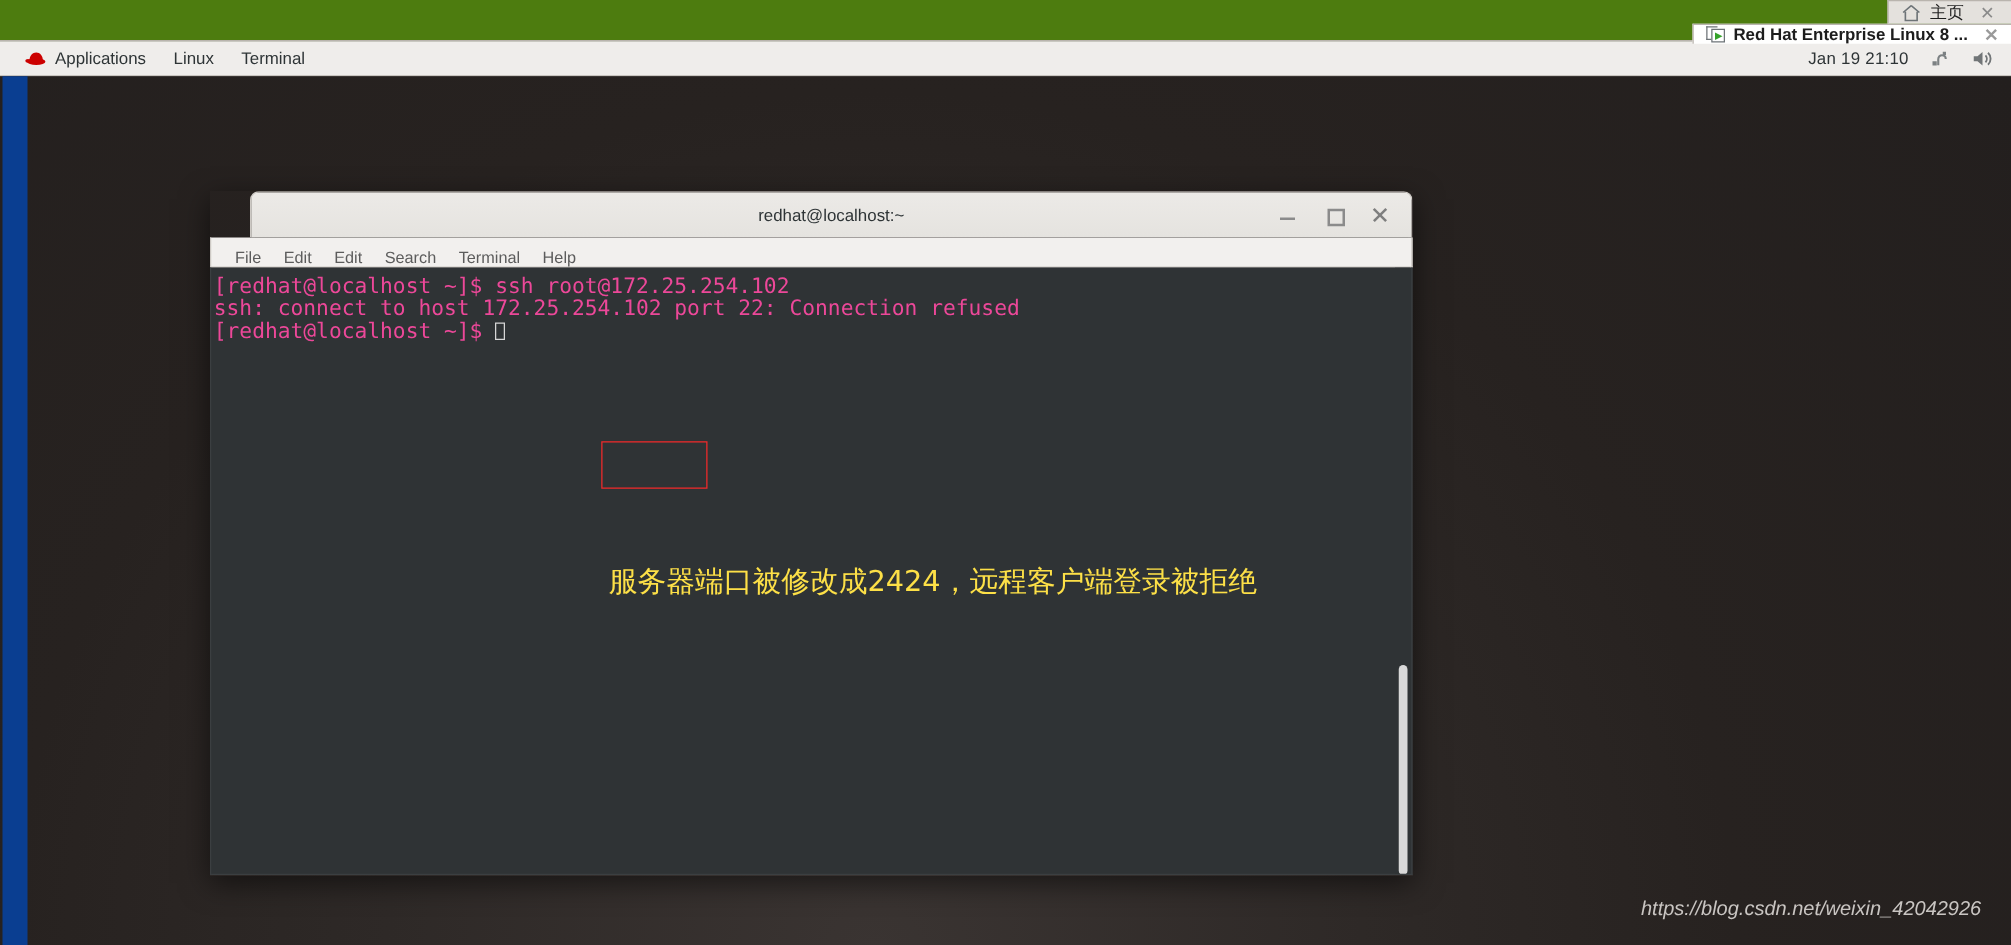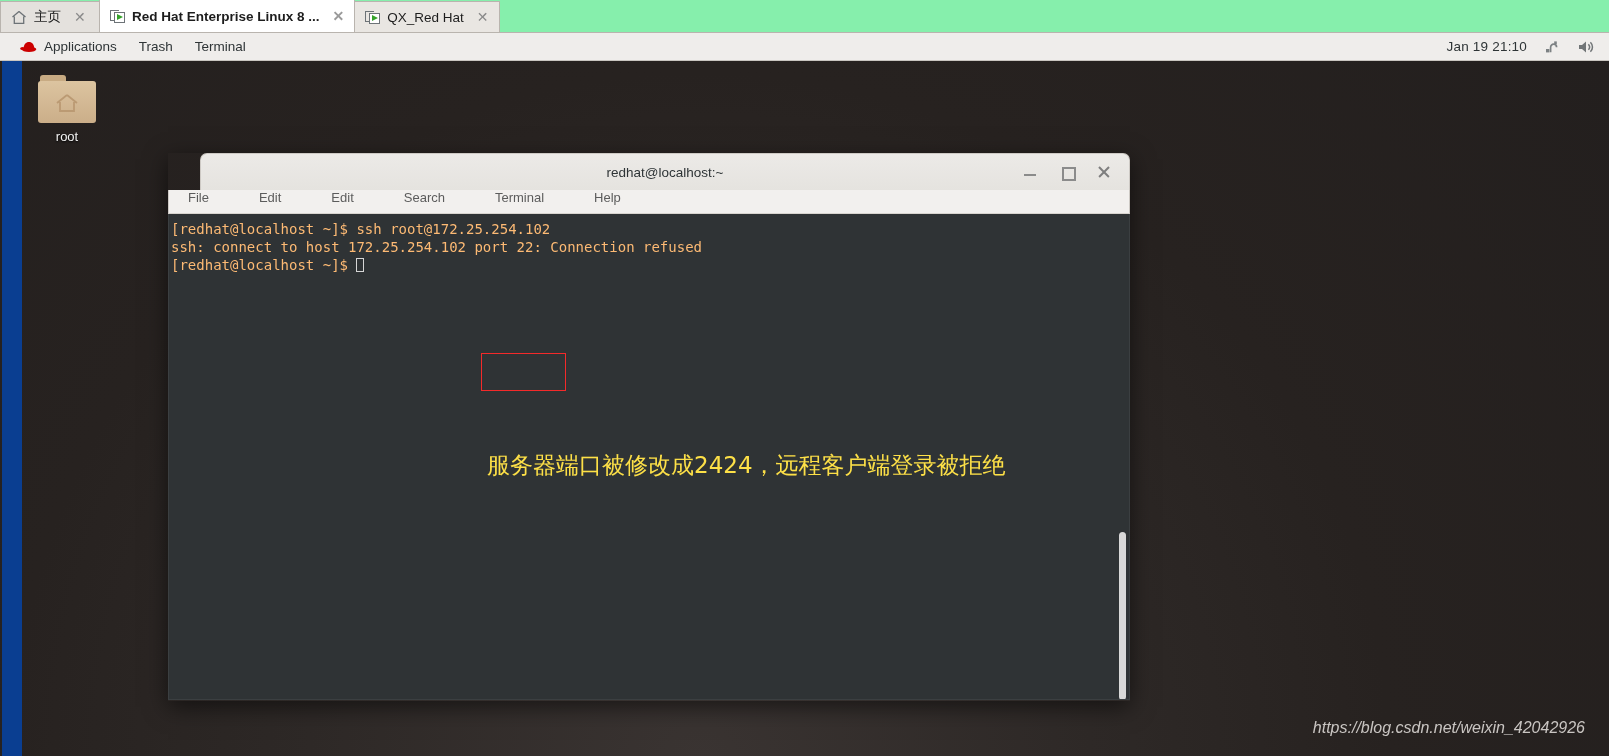--- a/index.html
+++ b/index.html
@@ -8,23 +8,23 @@
     width: 1609px; height: 756px;
     overflow: hidden;
     font-family: "Liberation Sans", sans-serif;
     background: #2b2523;
   }
 
   
   .tabstrip {
     position: absolute; left: 0; top: 0;
     width: 1609px; height: 33px;
-    background: #86efac;
+    background: #4d7c0f;
     border-bottom: 1px solid #b9b4ae;
-    display: flex; align-items: flex-end;
+    display: flex; align-items: flex-end; flex-direction: column;
   }
   .tab {
     position: relative;
     height: 31px;
     display: flex; align-items: center;
     padding: 0 10px 0 10px;
     gap: 7px;
     background: #e9e6e2;
     border: 1px solid #b9b4ae;
     border-bottom: none;
@@ -182,41 +182,41 @@
   }
   .win-btn.close::before { transform: rotate(45deg); }
   .win-btn.close::after  { transform: rotate(-45deg); }
 
   .term-menubar {
     height: 24px;
     background: #f2f0ee;
     border-left: 1px solid #cdc9c4;
     border-right: 1px solid #cdc9c4;
     border-bottom: 1px solid #d8d4cf;
-    display: flex; align-items: flex-start;
+    display: flex; align-items: flex-end;
     padding-left: 10px;
-    font-size: 13px; color: #5c5c5c; gap: 32px;
+    font-size: 13px; color: #5c5c5c;
   }
   .term-menubar .mi { padding: 0 9px; }
 
   .term-body {
     position: relative;
     height: 486px;
     background: #2f3335;
     border-left: 1px solid #3b3f41;
     border-right: 1px solid #3b3f41;
     border-bottom: 1px solid #3b3f41;
     overflow: hidden;
   }
   .term-text {
     padding: 7px 0 0 2px;
     font-family: "DejaVu Sans Mono", "Liberation Mono", monospace;
-    font-size: 14px;
+    font-size: 17px;
     line-height: 17.8px;
-    color: #fdba74;
+    color: #ec4899;
     white-space: pre;
   }
   .cursor-block {
     display: inline-block; width: 8px; height: 14px;
     border: 1px solid #d6d6d6; vertical-align: -2px;
   }
   .red-box {
     position: absolute;
     left: 312px; top: 139px;
     width: 85px; height: 38px;
@@ -290,21 +290,21 @@
         <svg width="17" height="13" viewBox="0 0 17 13">
           <ellipse cx="9" cy="9.3" rx="7.3" ry="2.6" fill="#cc0000"></ellipse>
           <path d="M3.5 9 C3.5 4.6 6 2 9 2 C12 2 14.3 4.4 14.3 8.8 Z" fill="#cc0000"></path>
           <ellipse cx="2.4" cy="8.6" rx="2.2" ry="1.5" fill="#cc0000"></ellipse>
         </svg>
       </span>
       <span>Applications</span>
     </div>
 
     <div class="panel-item">
-      <span>Trash</span>
+      <span>Linux</span>
     </div>
 
     <div class="panel-item">
       <span>Terminal</span>
     </div>
   </div>
 
   <div class="panel-right">
     <span class="clock">Jan 19  21:10</span>
     <span class="a11y-ico">
@@ -321,32 +321,20 @@
         <path d="M13.4 3.2 A6.6 6.6 0 0 1 13.4 12.8" fill="none" stroke="#4e5457" stroke-width="1.5"></path>
       </svg>
     </span>
   </div>
 </div>
 
 <div class="desktop">
 
   <div class="leftbar"></div>
 
-  <div class="dicon" style="left:19px; top:14px;">
-    <div class="folder">
-      <span class="tab-top"></span>
-      <span class="body"></span>
-      <span class="home-glyph">
-        <svg width="26" height="20" viewBox="0 0 26 20">
-          <path d="M13 2 L3 10 M13 2 L23 10 M6 9 V18 H20 V9" fill="none" stroke="#bb9a73" stroke-width="1.8"></path>
-        </svg>
-      </span>
-    </div>
-    <div class="label">root</div>
-  </div>
 
 
   <div class="term-window">
 
     <div class="term-titlebar">
       <div class="term-title">redhat@localhost:~</div>
       <div class="win-btns">
         <span class="win-btn min"></span>
         <span class="win-btn max"></span>
         <span class="win-btn close"></span>

